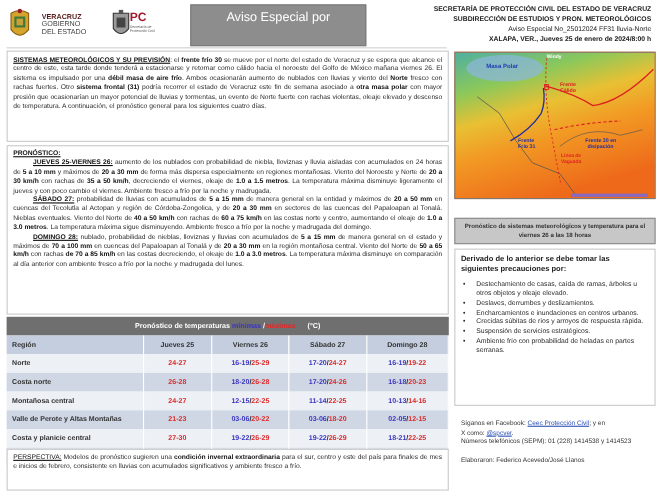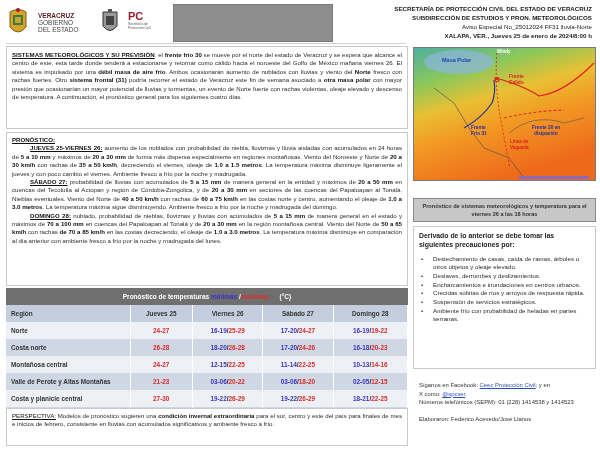--- a/index.html
+++ b/index.html
@@ -4,21 +4,21 @@
 <style>
   * { box-sizing: border-box; margin: 0; padding: 0; }
   html, body { width: 600px; height: 450px; background: #ffffff; overflow: hidden; }
   body { font-family: "Liberation Sans", sans-serif; color: #222; position: relative; }
 
   .header { position: absolute; left: 0; top: 0; width: 600px; height: 44px; }
   .logo-ver { position: absolute; left: 7px; top: 7px; width: 22px; height: 30px; }
   .logo-ver-text { position: absolute; left: 38px; top: 12px; font-size: 6.5px; line-height: 7px; color: #444; }
   .logo-ver-text b { color: #5a1d1d; font-weight: bold; }
   .logo-pc { position: absolute; left: 101px; top: 8px; width: 18px; height: 27px; }
-  .logo-pc-text { position: absolute; left: 128px; top: 11px; }
+  .logo-pc-text { position: absolute; left: 118px; top: 11px; }
   .logo-pc-text .pc { color: #a0182c; font-weight: bold; font-size: 11px; line-height: 11px; }
   .logo-pc-text .sub { font-size: 3.3px; line-height: 4px; color: #555; }
   .title-box { position: absolute; left: 173px; top: 4px; width: 160px; height: 38px; background: #8d8d8d; border: 1px solid #7a7a7a; color: #fff; text-align: center; font-size: 11.5px; line-height: 15px; padding-top: 4px; }
   .agency { position: absolute; right: 8px; top: 4px; width: 265px; text-align: right; font-size: 6.2px; line-height: 9px; font-weight: bold; color: #222; }
   .hr-top { position: absolute; left: 6px; top: 43px; width: 400px; height: 1px; background: #cfcfcf; }
 
   .box { position: absolute; border: 1px solid #c9c9c9; background: #fff; font-size: 6.1px; line-height: 8.4px; text-align: justify; color: #2b2b2b; }
   .box b { font-weight: bold; color: #111; }
   .box .u { text-decoration: underline; font-weight: bold; color: #111; }
   #sistemas { left: 6px; top: 46px; width: 402px; height: 83px; padding: 4px 5px; }
@@ -73,20 +73,21 @@
     <path d="M2 4 L16 4 L16 18 Q9 27 2 18 Z" fill="#9a9a9a" stroke="#333" stroke-width="1"></path>
     <rect x="5" y="8" width="8" height="9" fill="#444"></rect>
     <rect x="7" y="1" width="4" height="3" fill="#555"></rect>
   </svg>
   <div class="logo-pc-text">
     <div class="pc">PC</div>
     <div class="sub">Secretaría de</div>
     <div class="sub">Protección Civil</div>
   </div>
   <div class="title-box">
+    <div>Aviso Especial por</div>
   </div>
   <div class="agency">
     <div>SECRETARÍA DE PROTECCIÓN CIVIL DEL ESTADO DE VERACRUZ</div>
     <div>SUBDIRECCIÓN DE ESTUDIOS Y PRON. METEOROLÓGICOS</div>
     <div style="font-weight:normal">Aviso Especial No_25012024 FF31 lluvia-Norte</div>
     <div>XALAPA, VER., Jueves 25 de enero de 2024/8:00 h</div>
   </div>
   <div class="hr-top"></div>
 </div>
 

